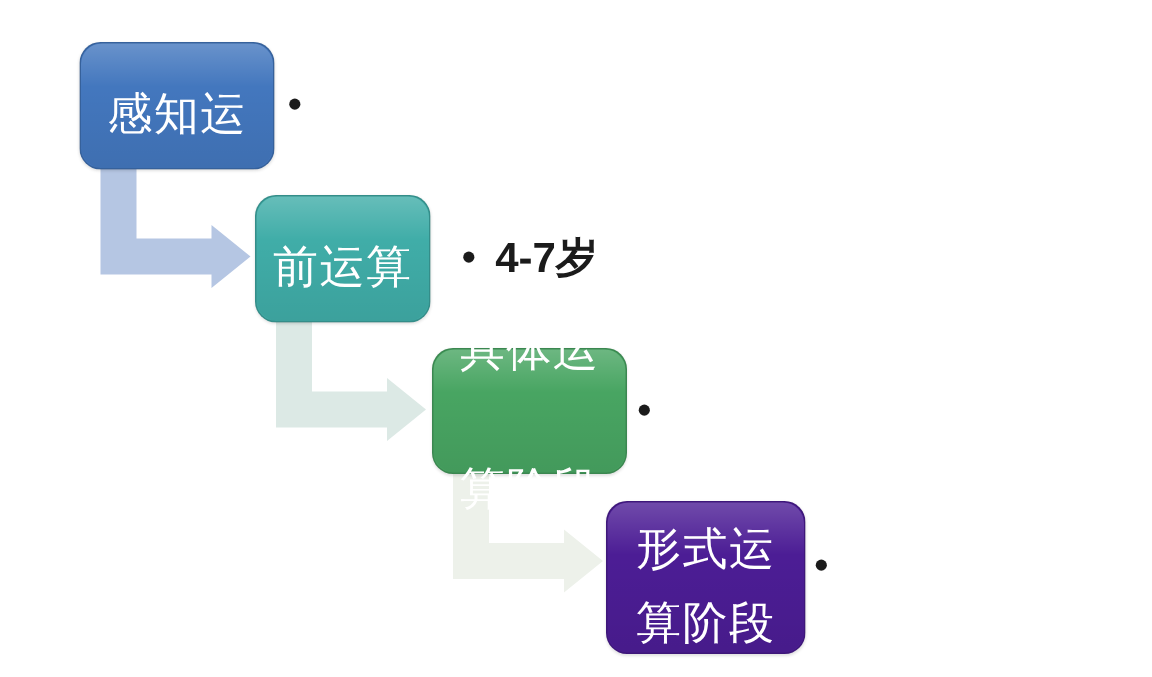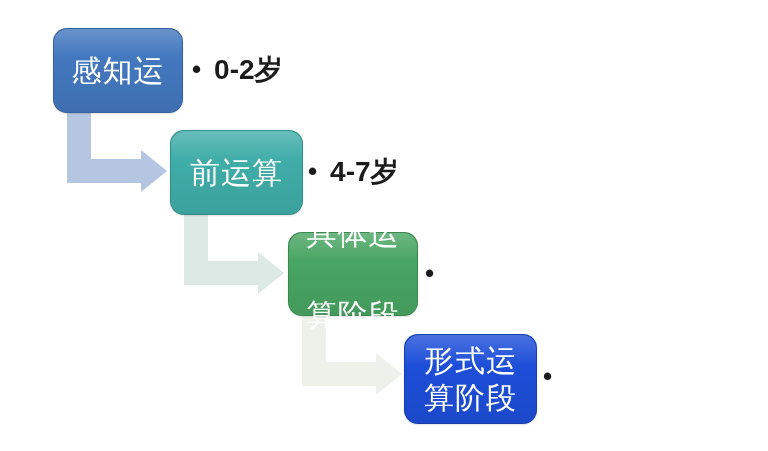--- a/index.html
+++ b/index.html
@@ -48,20 +48,21 @@
     background: linear-gradient(to bottom,
       rgba(255,255,255,0.20) 0%,
       rgba(255,255,255,0.00) 35%,
       rgba(0,0,0,0.07) 100%);
     pointer-events: none;
   }
   .stage-line {
     position: relative;
     z-index: 1;
     white-space: nowrap;
+    margin-top: 12px;
   }
   .age-label {
     position: absolute;
     z-index: 1;
     height: 36px;
     line-height: 36px;
     display: flex;
     align-items: center;
     white-space: nowrap;
     color: #1b1b1b;
@@ -83,40 +84,39 @@
     <polygon points="67,105 91,105 91,159 141,159 141,150 167,171 141,192 141,183 67,183" fill="#B5C6E3"></polygon>
     <polygon points="184,207 208,207 208,261 258,261 258,252 284,273 258,294 258,285 184,285" fill="#DCE9E5"></polygon>
     <polygon points="302,308 326,308 326,362 376,362 376,353 402,374 376,395 376,386 302,386" fill="#EDF1EA"></polygon>
   </svg>
 
   <div class="stage-box" style="left: 53px; top: 28px; width: 130px; height: 85px; background-color: rgb(67, 119, 190);">
     <span class="stage-line">感知运</span>
   </div>
   <div class="age-label" style="left:192px; top:52px;">
     <span class="age-bullet">•</span>
-    <span>0-2岁</span>
   </div>
 
-  <div class="stage-box" style="left: 170px; top: 130px; width: 133px; height: 85px; background-color: rgb(64, 173, 168);">
+  <div class="stage-box" style="left: 170px; top: 130px; width: 117px; height: 85px; background-color: rgb(64, 173, 168);">
     <span class="stage-line">前运算</span>
   </div>
   <div class="age-label" style="left:308px; top:154px;">
     <span class="age-bullet">•</span>
     <span>4-7岁</span>
   </div>
 
   <div class="stage-box" style="left: 288px; top: 232px; width: 130px; height: 84px; background-color: rgb(72, 165, 98); gap: 44px;">
     <span class="stage-line">具体运</span>
     <span class="stage-line">算阶段</span>
   </div>
   <div class="age-label" style="left:425px; top:256px;">
     <span class="age-bullet">•</span>
   </div>
 
-  <div class="stage-box" style="left: 404px; top: 334px; width: 133px; height: 90px; background-color: #1d4ed8;">
+  <div class="stage-box" style="left: 404px; top: 334px; width: 133px; height: 102px; background-color: #4c1d95;">
     <span class="stage-line">形式运</span>
     <span class="stage-line">算阶段</span>
   </div>
   <div class="age-label" style="left:543px; top:359px;">
     <span class="age-bullet">•</span>
   </div>
 
 </div>
 
 </body></html>

